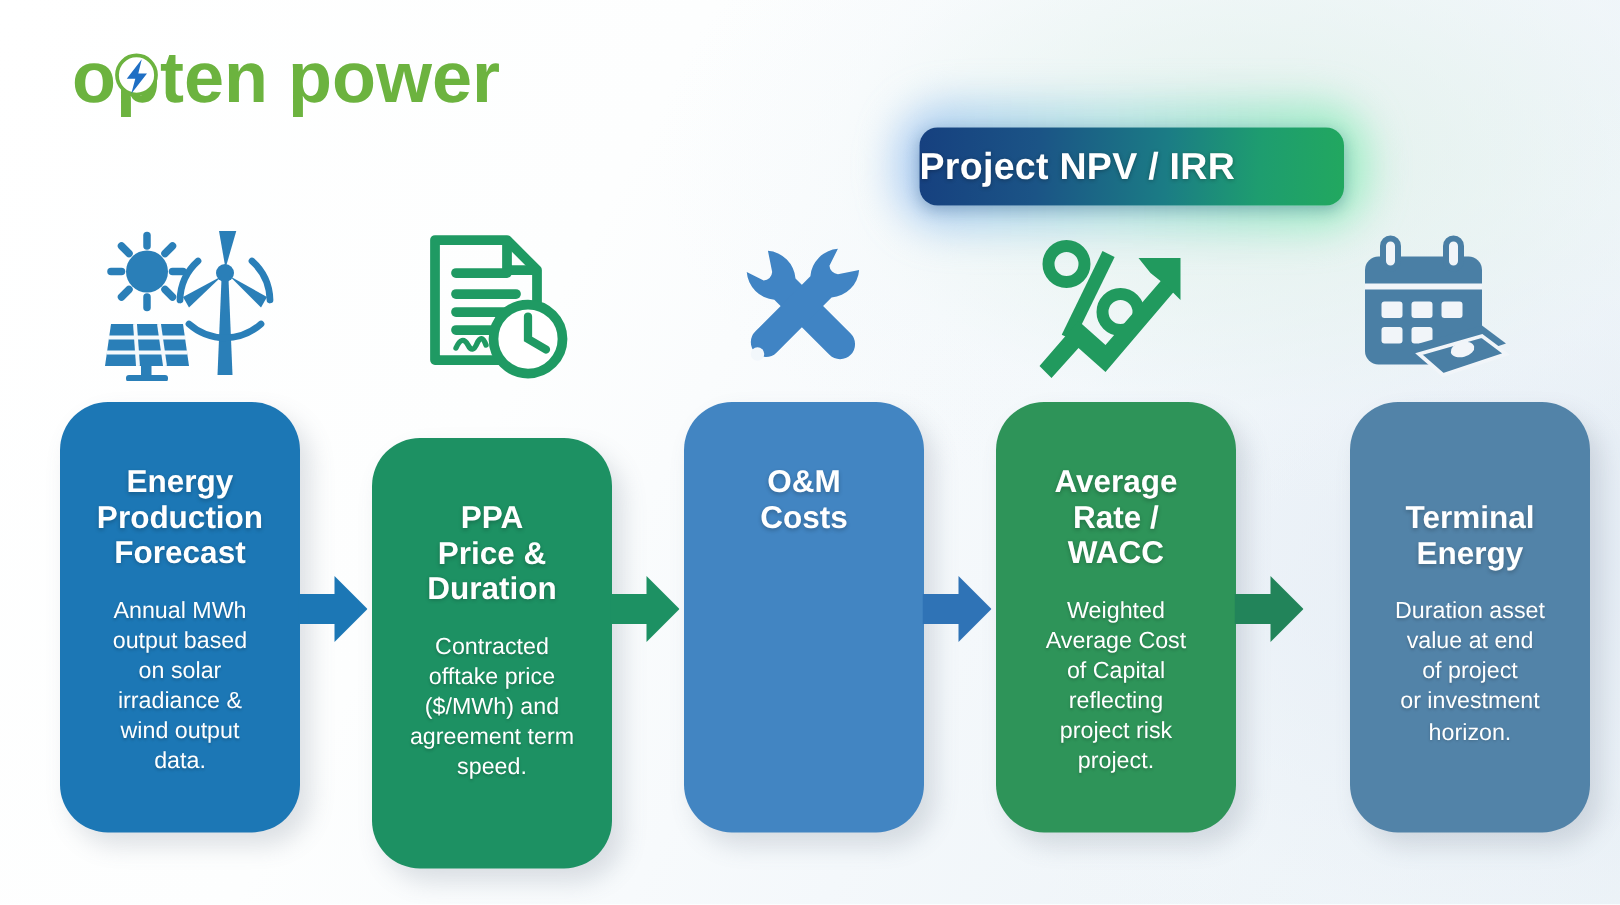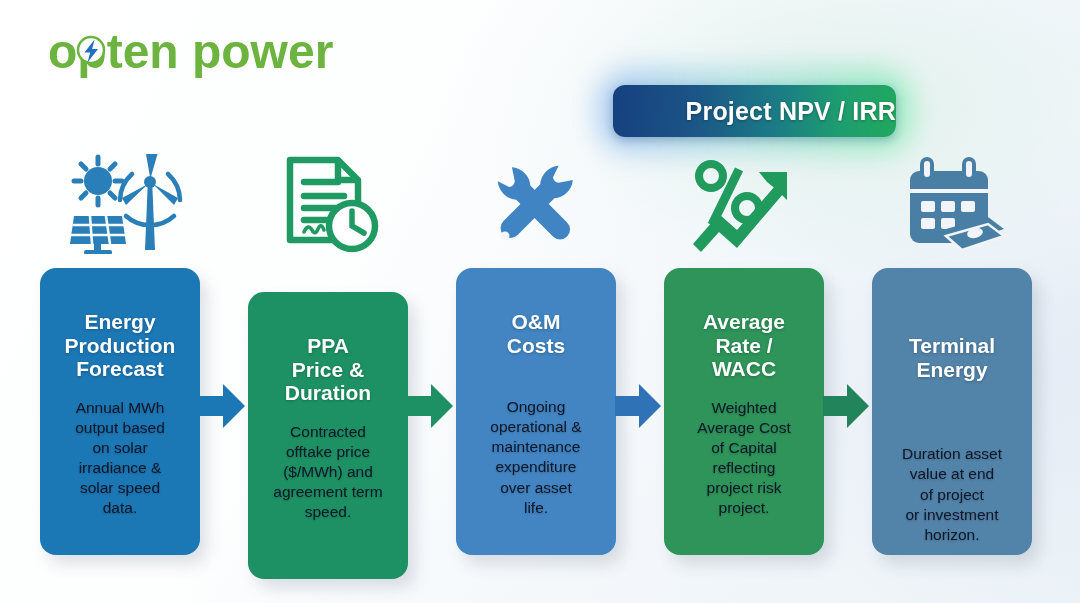--- a/index.html
+++ b/index.html
@@ -54,21 +54,21 @@
     background: linear-gradient(90deg, rgba(120,170,240,0.55) 0%, rgba(125,205,210,0.5) 45%, rgba(110,235,165,0.6) 100%);
     filter: blur(13px);
   }
   #badge {
     position: absolute;
     inset: 0;
     border-radius: 12px;
     background: linear-gradient(94deg, #16407f 0%, #1b5486 28%, #1b7c85 58%, #1e9d6f 80%, #22a85f 100%);
     display: flex;
     align-items: center;
-    justify-content: flex-end;
+    justify-content: flex-start;
     box-shadow: 0 3px 10px rgba(20,60,110,0.30);
   }
   #badge-label {
     color: #ffffff;
     font-size: 25px;
     font-weight: bold;
     letter-spacing: 0.2px;
     text-shadow: 0 1px 3px rgba(0,0,0,0.30);
     white-space: nowrap;
   }
@@ -84,39 +84,39 @@
     justify-content: center;
   }
   .icon-slot svg { display: block; }
 
   
   .card {
     position: absolute;
     top: 268px;
     width: 160px;
     height: 287px;
-    border-radius: 16px;
+    border-radius: 32px;
     box-sizing: border-box;
     padding: 16px 11px 10px 11px;
     display: flex;
     flex-direction: column;
     align-items: center;
     box-shadow: 7px 9px 16px rgba(90,105,125,0.20);
   }
   .card-title {
     color: #ffffff;
     font-size: 21px;
     font-weight: bold;
     line-height: 1.12;
     text-align: center;
     text-shadow: 0 1px 3px rgba(0,0,0,0.24);
     margin-top: 26px;
   }
   .card-desc {
-    color: #0f172a;
+    color: #ffffff;
     font-size: 15.5px;
     line-height: 1.30;
     text-align: center;
     text-shadow: 0 1px 2px rgba(0,0,0,0.20);
     margin-top: 17px;
   }
 
   
   .arrow {
     position: absolute;
@@ -263,21 +263,21 @@
     <div class="card-title">
       <div>Energy</div>
       <div>Production</div>
       <div>Forecast</div>
     </div>
     <div class="card-desc">
       <div>Annual MWh</div>
       <div>output based</div>
       <div>on solar</div>
       <div>irradiance &amp;</div>
-      <div>solar speed</div>
+      <div>wind output</div>
       <div>data.</div>
     </div>
   </div>
 
   <div class="card" style="left:248px; background:#1d9163;margin-top:24px;">
     <div class="card-title">
       <div>PPA</div>
       <div>Price &amp;</div>
       <div>Duration</div>
     </div>
@@ -287,48 +287,40 @@
       <div>($/MWh) and</div>
       <div>agreement term</div>
       <div>speed.</div>
     </div>
   </div>
 
   <div class="card" style="left:456px; background:#4285c2;">
     <div class="card-title">
       <div>O&amp;M</div>
       <div>Costs</div>
-    </div>
-    <div class="card-desc" style="margin-top:40px;">
-      <div>Ongoing</div>
-      <div>operational &amp;</div>
-      <div>maintenance</div>
-      <div>expenditure</div>
-      <div>over asset</div>
-      <div>life.</div>
     </div>
   </div>
 
   <div class="card" style="left:664px; background:#2e9459;">
     <div class="card-title">
       <div>Average</div>
       <div>Rate /</div>
       <div>WACC</div>
     </div>
     <div class="card-desc">
       <div>Weighted</div>
       <div>Average Cost</div>
       <div>of Capital</div>
       <div>reflecting</div>
       <div>project risk</div>
       <div>project.</div>
     </div>
   </div>
 
-  <div class="card" style="left:872px; background:#5283a8;justify-content:space-between;">
+  <div class="card" style="left:900px; background:#5283a8;">
     <div class="card-title" style="margin-top:50px;">
       <div>Terminal</div>
       <div>Energy</div>
     </div>
     <div class="card-desc">
       <div>Duration asset</div>
       <div>value at end</div>
       <div>of project</div>
       <div>or investment</div>
       <div>horizon.</div>

